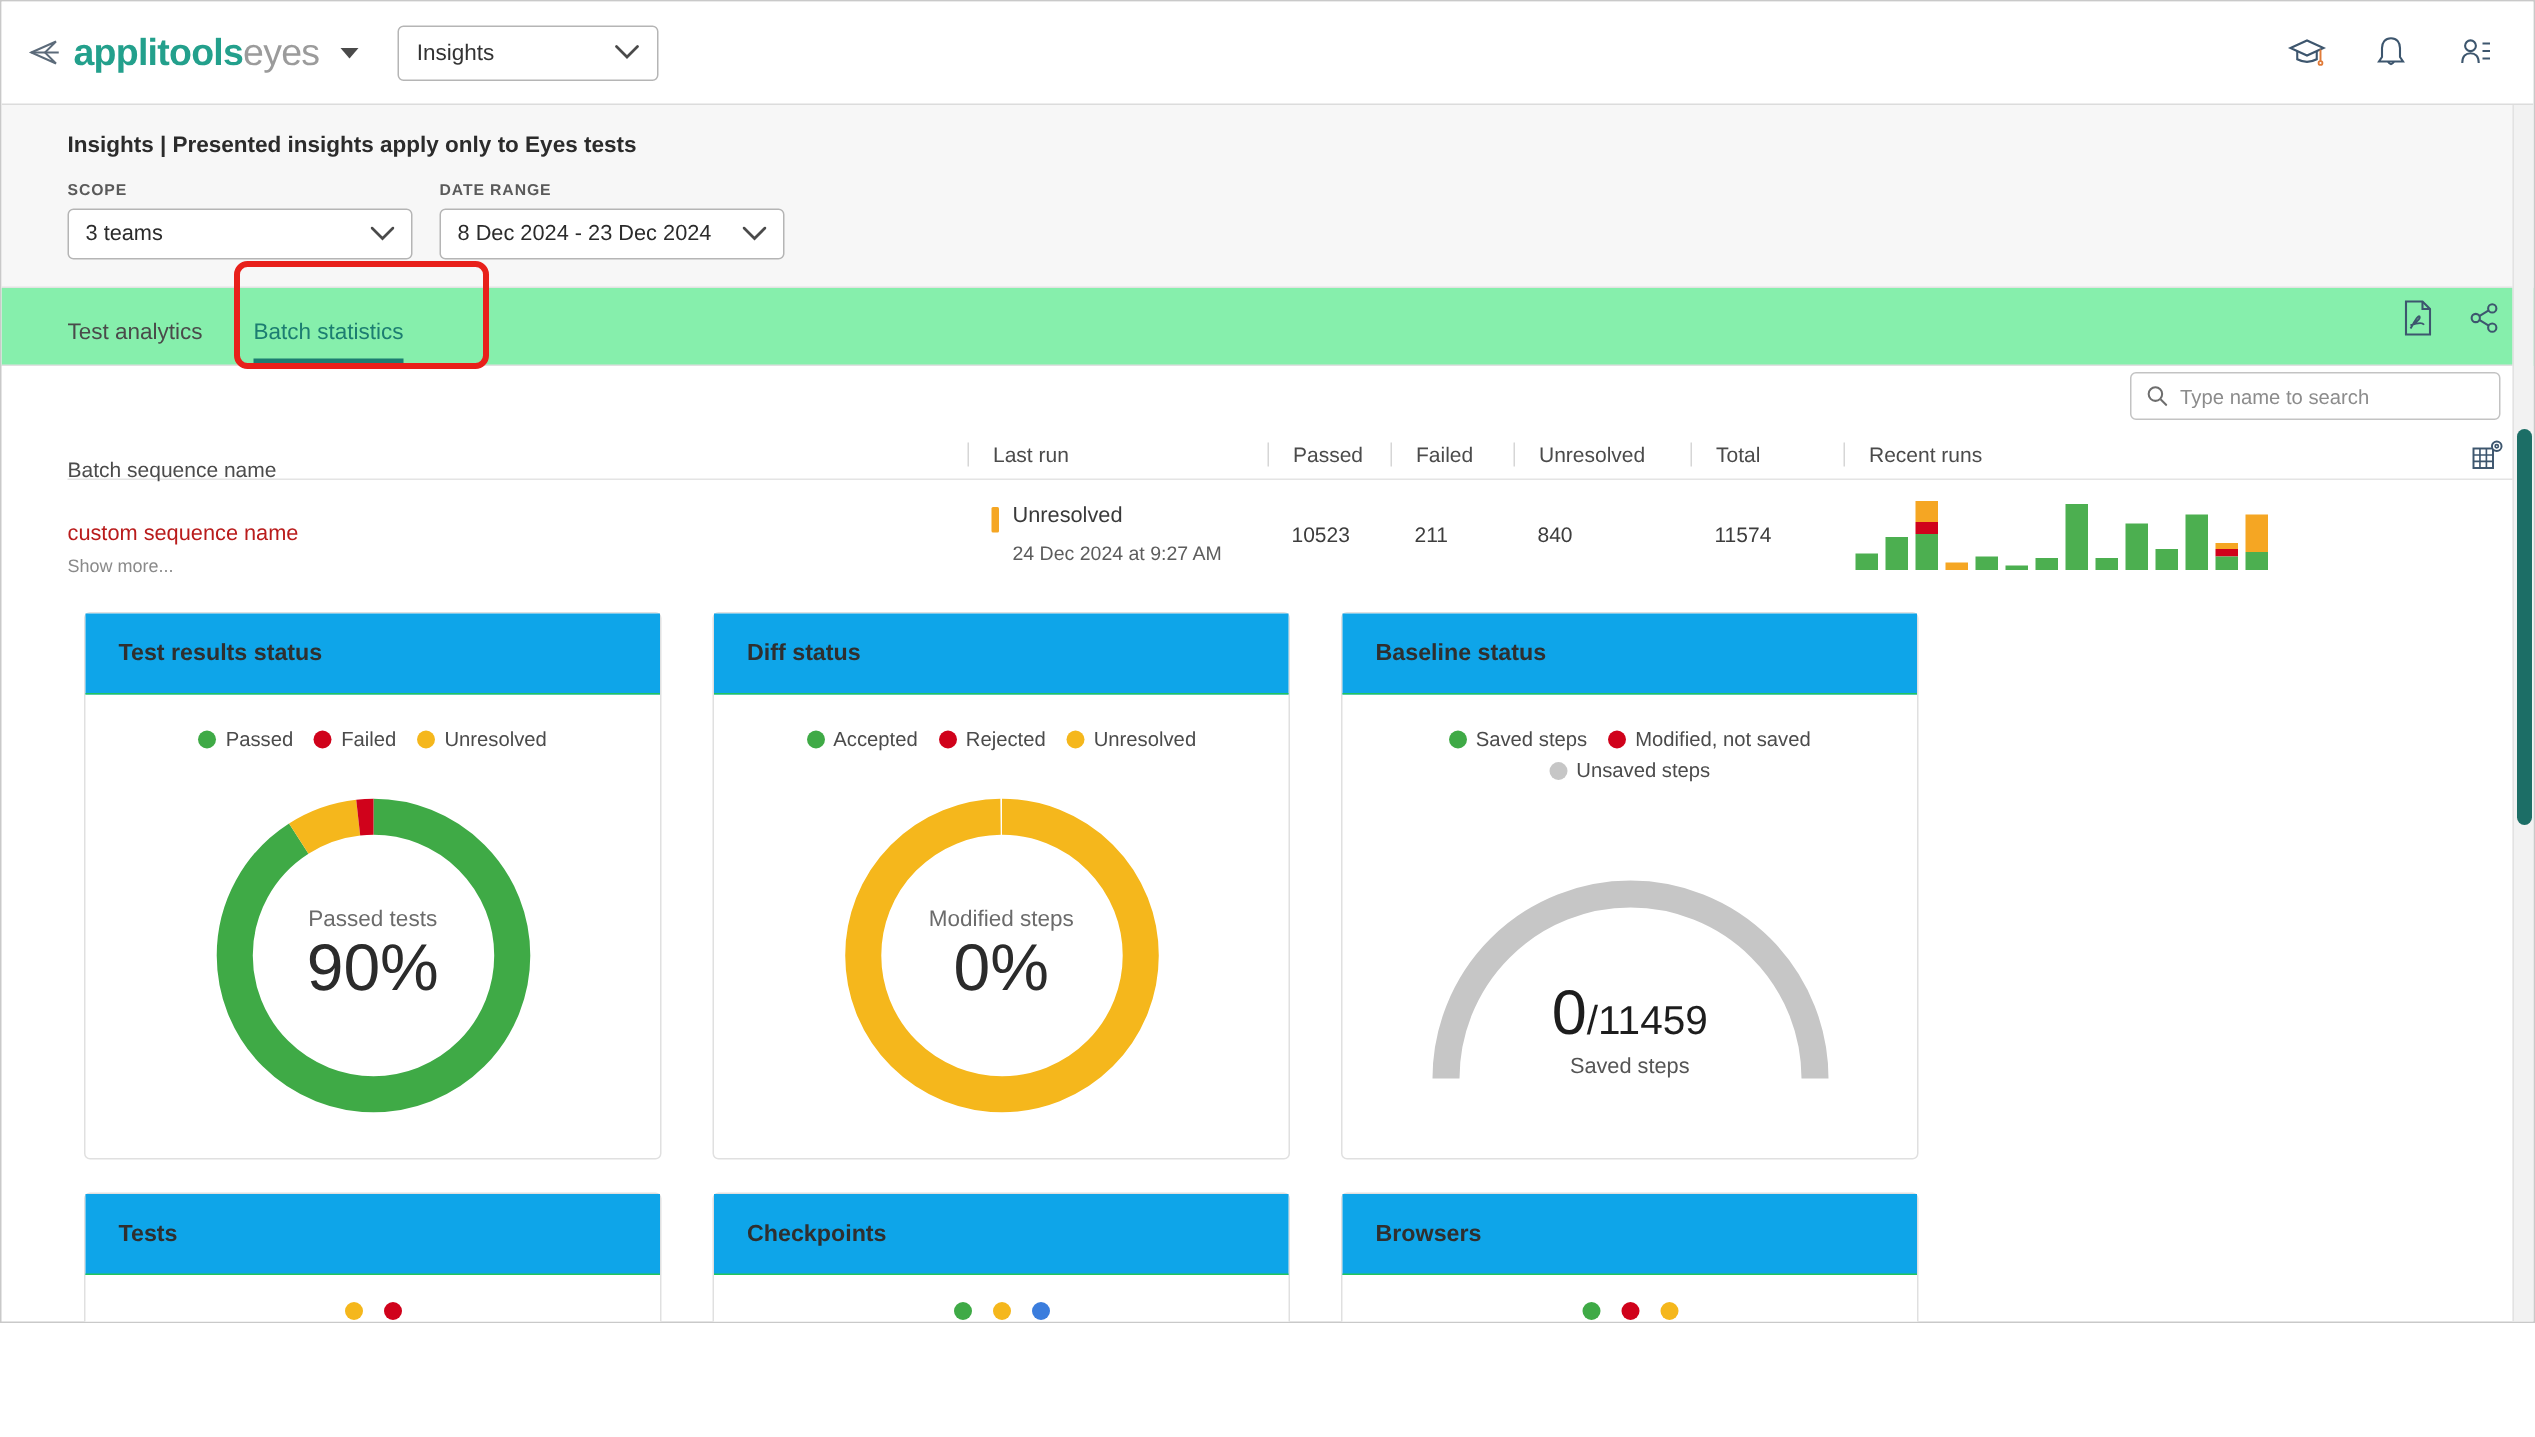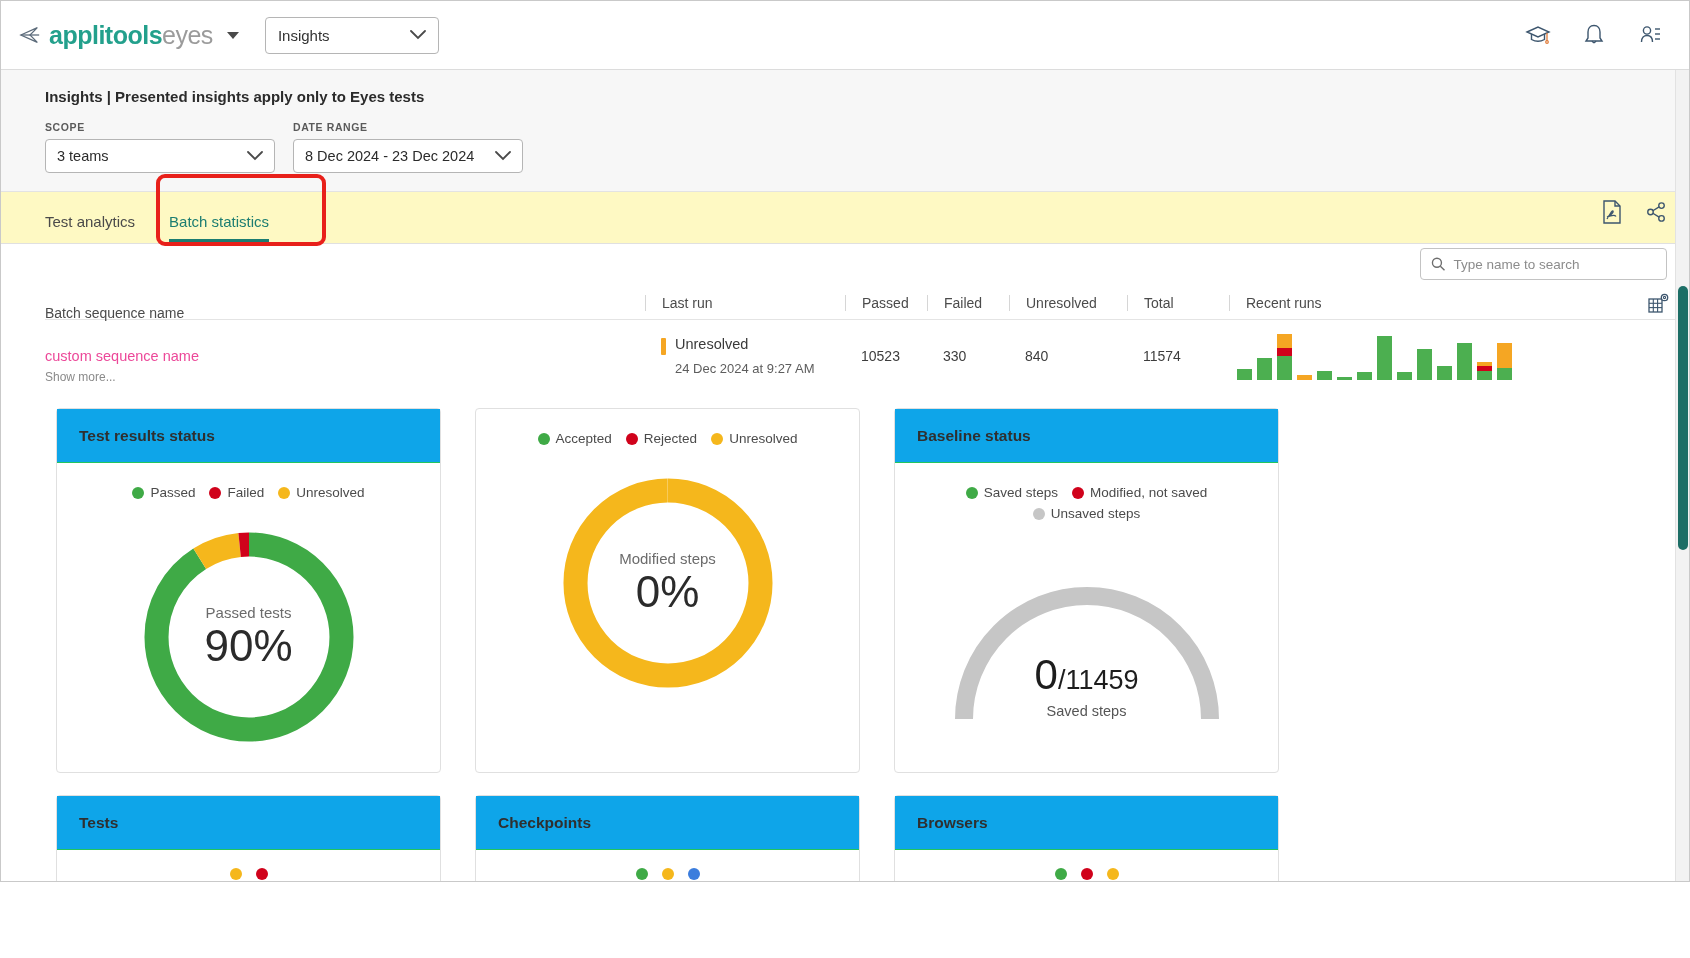--- a/index.html
+++ b/index.html
@@ -35,21 +35,21 @@
   .filters { display: flex; gap: 18px; margin-top: 16px; }
   .filter-label { font-size: 10.5px; letter-spacing: .6px; color: #5a5a5a; font-weight: 600; text-transform: uppercase; }
   .filter-box {
     margin-top: 6px; height: 34px; border: 1px solid #b5b5b5; border-radius: 4px; background: #fff;
     display: flex; align-items: center; justify-content: space-between; padding: 0 11px; font-size: 14.5px; color: #2b2b2b;
   }
   .fb-scope { width: 230px; }
   .fb-date { width: 230px; }
 
   
-  .tabs-wrap { position: relative; background:#fef9c3; }
+  .tabs-wrap { position: relative; background:#86efac; }
   .tabs { display: flex; align-items: flex-end; padding-left: 44px; height: 52px; border-bottom: 1px solid #e0e0e0; }
   .tab { font-size: 15px; color: #4a4a4a; padding: 0 22px 13px 0; cursor: pointer; position: relative; }
   .tab.first { padding-right: 34px; }
   .tab.active { color: #1c7d71; }
   .tab.active::after {
     content: ""; position: absolute; left: 0; right: 22px; bottom: 0; height: 4px; background: #1c7d71;
   }
   .tab-highlight {
     position: absolute; left: 155px; top: -18px; width: 170px; height: 72px;
     border: 4px solid #e8201a; border-radius: 9px; pointer-events: none;
@@ -73,21 +73,21 @@
   .bt-row { height: 72px; }
   .col { display: flex; align-items: center; }
   .col.sep { border-left: 1px solid #d6d6d6; padding-left: 16px; }
   .c-name  { width: 600px; margin-top: 20px; }
   .c-last  { width: 200px; }
   .c-pass  { width: 82px; }
   .c-fail  { width: 82px; }
   .c-unres { width: 118px; }
   .c-total { width: 102px; }
   .c-recent{ flex: 1; }
-  .batch-name { font-size: 14.5px; color: #ec4899; }
+  .batch-name { font-size: 14.5px; color: #b91c1c; }
   .show-more { font-size: 12px; color: #8a8a8a; margin-top: 6px; cursor: pointer; }
   .lastrun { display: flex; align-items: flex-start; gap: 9px; }
   .lr-bar { width: 5px; height: 17px; background: #f5a623; border-radius: 1px; margin-top: 2px; }
   .lr-status { font-size: 14.5px; color: #3a3a3a; }
   .lr-date { font-size: 13px; color: #5d5d5d; margin-top: 9px; white-space: nowrap; }
   .num { font-size: 14px; color: #3d3d3d; }
 
   .spark { display: flex; align-items: flex-end; gap: 5px; height: 48px; padding-left: 8px; }
   .spark-col { width: 15px; display: flex; flex-direction: column; justify-content: flex-end; }
   .seg { width: 100%; }
@@ -255,21 +255,21 @@
           <div>
             <div class="lr-status">Unresolved</div>
             <div class="lr-date">24 Dec 2024 at 9:27 AM</div>
           </div>
         </div>
       </div>
       <div class="col c-pass" style="padding-left:16px;">
           <span class="num">10523</span>
         </div>
       <div class="col c-fail" style="padding-left:16px;">
-          <span class="num">330</span>
+          <span class="num">211</span>
         </div>
       <div class="col c-unres" style="padding-left:16px;">
           <span class="num">840</span>
         </div>
       <div class="col c-total" style="padding-left:16px;">
           <span class="num">11574</span>
         </div>
       <div class="col c-recent">
         <div class="spark" id="spark">
             <div class="spark-col">
@@ -356,20 +356,23 @@
           </svg>
           <div class="donut-center">
             <div class="dc-label">Passed tests</div>
             <div class="dc-value">90%</div>
           </div>
         </div>
       </div>
     </div>
 
     <div class="card">
+      <div class="card-head">
+        <div class="card-title">Diff status</div>
+      </div>
       <div class="card-body">
         <div class="legend">
           <span class="lg">
               <i class="dot" style="background:#3faa46"></i>
               <span>Accepted</span>
             </span>
           <span class="lg">
               <i class="dot" style="background:#d0021b"></i>
               <span>Rejected</span>
             </span>

